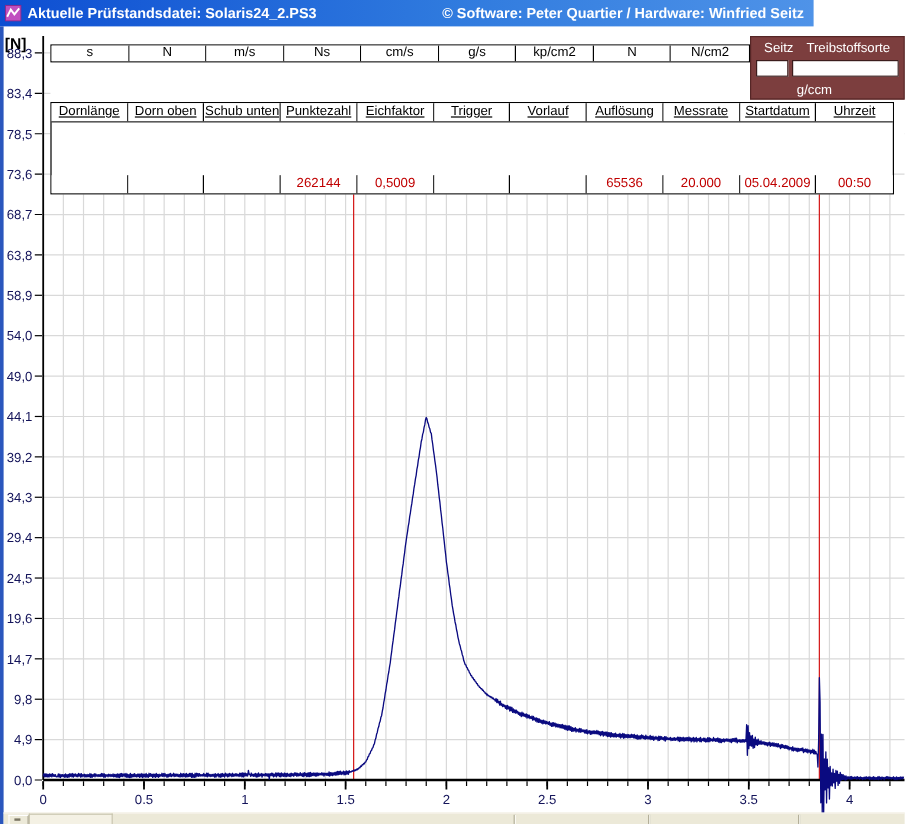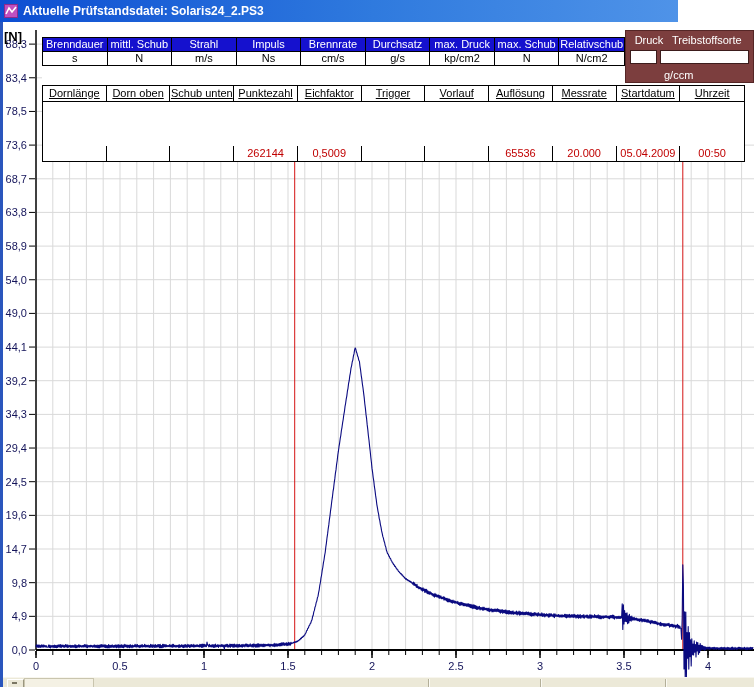--- a/index.html
+++ b/index.html
@@ -56,20 +56,21 @@
 </head>
 <body>
 
 <div class="titlebar">
   <svg class="app-icon" viewBox="0 0 14 14">
     <rect x="0" y="0" width="14" height="14" fill="#8c2a8c"></rect>
     <rect x="1" y="1" width="12" height="12" fill="#c050c0"></rect>
     <polyline points="2,10 5,4 8,8 12,3" fill="none" stroke="#ffffff" stroke-width="1.6"></polyline>
   </svg>
   <span>Aktuelle Prüfstandsdatei: Solaris24_2.PS3</span>
+  <span class="credit">© Software: Peter Quartier / Hardware: Winfried Seitz</span>
 </div>
 
 <div class="win-border-left"></div>
 
 <svg id="plot-svg" width="754" height="655" viewBox="0 0 754 655">
     <line x1="52.8" y1="22" x2="52.8" y2="628" stroke="#d9d9d9" stroke-width="1"></line>
     <line x1="69.6" y1="22" x2="69.6" y2="628" stroke="#d9d9d9" stroke-width="1"></line>
     <line x1="86.4" y1="22" x2="86.4" y2="628" stroke="#d9d9d9" stroke-width="1"></line>
     <line x1="103.2" y1="22" x2="103.2" y2="628" stroke="#d9d9d9" stroke-width="1"></line>
     <line x1="120.0" y1="22" x2="120.0" y2="628" stroke="#d9d9d9" stroke-width="1"></line>
@@ -231,39 +232,28 @@
     <text x="624.0" y="648" text-anchor="middle" font-size="11" fill="#14145a" font-family="Liberation Sans, sans-serif">3.5</text>
     <line x1="708.0" y1="629" x2="708.0" y2="636" stroke="#000" stroke-width="1.5"></line>
     <text x="708.0" y="648" text-anchor="middle" font-size="11" fill="#14145a" font-family="Liberation Sans, sans-serif">4</text>
     <polyline points="36.0,625.0 36.6,622.7 37.2,625.3 37.8,623.0 38.4,625.4 39.0,622.9 39.6,625.3 40.2,623.4 40.8,625.5 41.4,622.9 42.0,625.0 42.6,623.1 43.2,625.3 43.8,622.8 44.4,624.9 45.0,623.5 45.6,625.0 46.2,623.6 46.8,625.3 47.4,625.3 48.0,625.1 48.6,623.0 49.2,625.5 49.8,623.1 50.4,626.0 51.0,623.6 51.6,625.1 52.2,623.5 52.8,625.2 53.4,623.5 54.0,625.7 54.6,623.0 55.2,625.5 55.8,623.5 56.4,625.8 57.0,623.3 57.6,625.5 58.2,622.8 58.8,624.9 59.4,622.9 60.0,625.3 60.6,622.6 61.2,625.6 61.8,623.1 62.4,624.8 63.0,622.9 63.6,625.2 64.2,623.5 64.8,625.4 65.4,622.5 66.0,624.8 66.6,622.9 67.2,625.6 67.8,622.8 68.4,625.3 69.0,623.6 69.6,624.8 70.2,623.2 70.8,625.5 71.4,623.5 72.0,625.3 72.6,623.4 73.2,625.3 73.8,623.5 74.4,625.3 75.0,622.6 75.6,625.8 76.2,623.2 76.8,625.8 77.4,623.6 78.0,624.9 78.6,622.8 79.2,625.4 79.8,623.0 80.4,624.8 81.0,623.6 81.6,625.1 82.2,623.6 82.8,625.0 83.4,623.3 84.0,625.1 84.6,622.6 85.2,624.9 85.8,622.7 86.4,625.5 87.0,622.9 87.6,625.8 88.2,623.5 88.8,624.8 89.4,623.6 90.0,625.3 90.6,623.2 91.2,624.8 91.8,623.4 92.4,625.2 93.0,623.6 93.6,625.0 94.2,622.9 94.8,625.3 95.4,623.3 96.0,625.4 96.6,623.4 97.2,625.6 97.8,623.0 98.4,625.8 99.0,623.2 99.6,626.0 100.2,622.7 100.8,625.1 101.4,622.6 102.0,625.2 102.6,622.9 103.2,624.8 103.8,622.9 104.4,625.3 105.0,622.5 105.6,625.7 106.2,623.2 106.8,625.8 107.4,623.5 108.0,626.0 108.6,622.5 109.2,626.0 109.8,623.3 110.4,625.4 111.0,623.2 111.6,625.3 112.2,622.8 112.8,625.2 113.4,623.6 114.0,625.5 114.6,623.2 115.2,625.1 115.8,622.9 116.4,625.8 117.0,623.1 117.6,625.3 118.2,622.6 118.8,626.0 119.4,623.1 120.0,625.4 120.6,623.1 121.2,625.5 121.8,622.6 122.4,625.5 123.0,623.5 123.6,625.8 124.2,622.4 124.8,624.9 125.4,622.7 126.0,624.9 126.6,623.1 127.2,625.7 127.8,623.1 128.4,625.3 129.0,623.2 129.6,625.8 130.2,622.6 130.8,625.2 131.4,623.4 132.0,625.8 132.6,623.1 133.2,625.1 133.8,623.6 134.4,624.7 135.0,622.4 135.6,624.9 136.2,622.7 136.8,625.2 137.4,622.5 138.0,624.8 138.6,623.5 139.2,625.7 139.8,623.3 140.4,625.3 141.0,623.0 141.6,624.9 142.2,622.5 142.8,625.1 143.4,623.6 144.0,624.7 144.6,622.4 145.2,625.1 145.8,623.0 146.4,624.9 147.0,623.2 147.6,624.9 148.2,623.1 148.8,625.2 149.4,623.6 150.0,625.5 150.6,622.4 151.2,625.1 151.8,622.9 152.4,625.4 153.0,622.7 153.6,625.0 154.2,623.0 154.8,625.5 155.4,622.5 156.0,625.4 156.6,623.4 157.2,625.1 157.8,622.5 158.4,624.9 159.0,622.5 159.6,625.8 160.2,622.4 160.8,625.8 161.4,623.5 162.0,625.8 162.6,622.4 163.2,625.5 163.8,622.4 164.4,624.8 165.0,622.6 165.6,624.9 166.2,622.7 166.8,624.8 167.4,623.5 168.0,624.6 168.6,623.4 169.2,624.8 169.8,622.5 170.4,624.7 171.0,623.4 171.6,625.0 172.2,622.3 172.8,625.4 173.4,622.3 174.0,624.8 174.6,623.3 175.2,625.1 175.8,623.3 176.4,625.0 177.0,623.4 177.6,624.8 178.2,623.1 178.8,625.6 179.4,622.7 180.0,625.5 180.6,623.3 181.2,624.6 181.8,622.6 182.4,625.3 183.0,623.3 183.6,625.7 184.2,622.7 184.8,625.3 185.4,622.6 186.0,625.0 186.6,623.1 187.2,625.5 187.8,622.3 188.4,624.6 189.0,622.9 189.6,625.4 190.2,622.9 190.8,625.2 191.4,622.5 192.0,624.5 192.6,623.0 193.2,625.2 193.8,622.4 194.4,625.0 195.0,623.2 195.6,624.7 196.2,622.8 196.8,624.7 197.4,622.8 198.0,624.6 198.6,623.3 199.2,625.1 199.8,622.3 200.4,624.8 201.0,622.3 201.6,625.4 202.2,622.1 202.8,625.5 203.4,622.2 204.0,624.7 204.6,622.3 205.2,624.6 205.8,622.8 206.4,624.7 207.0,620.0 207.6,623.2 208.2,623.1 208.8,624.9 209.4,622.2 210.0,624.6 210.6,623.2 211.2,625.0 211.8,622.9 212.4,624.9 213.0,622.5 213.6,625.5 214.2,622.9 214.8,625.4 215.4,622.1 216.0,625.0 216.6,623.2 217.2,624.5 217.8,622.6 218.4,625.5 219.0,623.0 219.6,624.3 220.2,623.1 220.8,624.7 221.4,622.6 222.0,624.5 222.6,622.8 223.2,624.9 223.8,623.0 224.4,627.3 225.0,622.8 225.6,624.4 226.2,622.3 226.8,624.6 227.4,622.4 228.0,625.4 228.6,623.1 229.2,624.8 229.8,622.0 230.4,625.3 231.0,622.2 231.6,624.4 232.2,622.2 232.8,625.2 233.4,622.4 234.0,625.4 234.6,622.0 235.2,624.8 235.8,622.8 236.4,625.0 237.0,622.2 237.6,625.2 238.2,622.5 238.8,625.1 239.4,622.4 240.0,624.8 240.6,623.1 241.2,624.9 241.8,622.5 242.4,625.1 243.0,622.4 243.6,624.4 244.2,622.8 244.8,624.9 245.4,622.0 246.0,624.1 246.6,622.0 247.2,624.8 247.8,622.4 248.4,624.8 249.0,622.8 249.6,624.4 250.2,621.8 250.8,624.4 251.4,622.8 252.0,625.0 252.6,622.2 253.2,625.1 253.8,621.8 254.4,624.4 255.0,622.4 255.6,625.1 256.2,622.3 256.8,625.1 257.4,621.8 258.0,625.2 258.6,621.7 259.2,625.0 259.8,622.4 260.4,624.3 261.0,622.1 261.6,624.3 262.2,622.3 262.8,624.7 263.4,622.0 264.0,624.8 264.6,622.2 265.2,624.3 265.8,622.3 266.4,623.8 267.0,622.6 267.6,623.8 268.2,621.9 268.8,623.9 269.4,622.3 270.0,624.8 270.6,622.3 271.2,623.8 271.8,622.4 272.4,624.2 273.0,622.4 273.6,624.3 274.2,621.3 274.8,624.7 275.4,621.9 276.0,624.1 276.6,621.8 277.2,624.3 277.8,622.0 278.4,623.8 279.0,621.6 279.6,623.9 280.2,621.2 280.8,623.9 281.4,620.9 282.0,623.6 282.6,620.9 283.2,623.2 283.8,620.6 284.4,623.4 285.0,621.5 285.6,623.1 286.2,620.6 286.8,623.7 287.4,621.0 288.0,623.5 288.6,620.4 289.2,623.1 289.8,620.8 290.4,623.2 291.0,620.2 291.6,621.7 292.2,621.0 292.8,621.2 293.4,620.3 294.0,620.8 294.6,619.9 295.2,620.5 295.8,619.5 296.4,620.1 297.0,619.0 297.6,619.6 298.2,618.5 298.8,618.8 299.4,617.5 300.0,617.8 300.6,616.3 301.2,616.7 301.8,615.3 302.4,615.4 303.0,614.2 303.6,614.6 304.2,613.1 304.8,613.1 305.4,611.4 306.0,610.9 306.6,608.7 307.2,608.3 307.8,606.2 308.4,606.0 309.0,603.8 309.6,603.4 310.2,601.6 310.8,601.0 311.4,598.8 312.0,597.9 312.6,594.7 313.2,593.3 313.8,589.9 314.4,588.4 315.0,585.1 315.6,583.7 316.2,580.5 316.8,579.1 317.4,575.8 318.0,574.4 318.6,570.6 319.2,567.8 319.8,563.3 320.4,560.5 321.0,555.8 321.6,553.0 322.2,548.4 322.8,545.5 323.4,540.9 324.0,538.0 324.6,533.7 325.2,530.5 325.8,525.2 326.4,521.1 327.0,515.8 327.6,511.9 328.2,506.8 328.8,502.9 329.4,497.5 330.0,493.6 330.6,488.4 331.2,484.3 331.8,479.0 332.4,475.2 333.0,469.7 333.6,466.3 334.2,460.8 334.8,456.9 335.4,451.4 336.0,447.9 336.6,442.4 337.2,438.5 337.8,433.0 338.4,429.2 339.0,424.7 339.6,421.2 340.2,416.7 340.8,413.5 341.4,408.5 342.0,405.3 342.6,400.9 343.2,397.5 343.8,392.8 344.4,389.6 345.0,384.7 345.6,381.5 346.2,377.1 346.8,374.1 347.4,369.2 348.0,366.3 348.6,361.4 349.2,358.7 349.8,353.9 350.4,350.8 351.0,346.1 351.6,343.8 352.2,340.0 352.8,338.1 353.4,334.2 354.0,331.9 354.6,327.8 355.2,325.9 355.8,327.1 356.4,330.0 357.0,331.3 357.6,334.1 358.2,335.3 358.8,338.3 359.4,339.2 360.0,344.4 360.6,348.2 361.2,353.3 361.8,357.2 362.4,362.1 363.0,366.0 363.6,370.9 364.2,375.6 364.8,381.7 365.4,386.4 366.0,392.4 366.6,396.7 367.2,402.9 367.8,407.6 368.4,413.7 369.0,418.2 369.6,424.3 370.2,429.3 370.8,435.3 371.4,440.3 372.0,446.4 372.6,450.4 373.2,455.5 373.8,459.1 374.4,464.7 375.0,468.4 375.6,473.4 376.2,477.3 376.8,482.3 377.4,485.6 378.0,489.3 378.6,492.2 379.2,496.3 379.8,498.6 380.4,502.6 381.0,505.1 381.6,508.9 382.2,511.4 382.8,514.4 383.4,516.1 384.0,519.0 384.6,520.5 385.2,523.6 385.8,525.0 386.4,528.3 387.0,529.8 387.6,531.8 388.2,532.0 388.8,534.0 389.4,534.5 390.0,536.3 390.6,536.6 391.2,538.7 391.8,539.2 392.4,540.9 393.0,541.0 393.6,542.8 394.2,542.7 394.8,544.5 395.4,544.4 396.0,546.0 396.6,546.2 397.2,547.7 397.8,547.8 398.4,549.4 399.0,549.5 399.6,550.8 400.2,550.9 400.8,552.0 401.4,551.8 402.0,553.3 402.6,553.1 403.2,554.4 403.8,554.5 404.4,556.0 405.0,555.7 405.6,557.2 406.2,556.5 406.8,557.9 407.4,557.6 408.0,558.6 408.6,558.3 409.2,559.4 409.8,558.8 410.4,560.2 411.0,559.6 411.6,560.9 412.2,560.8 412.8,562.3 413.4,560.1 414.0,563.4 414.6,560.9 415.2,563.7 415.8,562.5 416.4,565.5 417.0,562.3 417.6,565.8 418.2,564.4 418.8,566.8 419.4,565.0 420.0,566.8 420.6,565.6 421.2,568.2 421.8,566.0 422.4,569.2 423.0,565.8 423.6,568.7 424.2,566.9 424.8,570.5 425.4,567.2 426.0,570.3 426.6,567.4 427.2,571.7 427.8,568.7 428.4,571.9 429.0,569.6 429.6,572.3 430.2,569.7 430.8,572.2 431.4,570.7 432.0,573.2 432.6,571.6 433.2,574.2 433.8,572.0 434.4,575.1 435.0,571.4 435.6,574.5 436.2,572.3 436.8,574.9 437.4,573.1 438.0,575.3 438.6,573.0 439.2,576.4 439.8,573.6 440.4,576.1 441.0,574.0 441.6,576.8 442.2,575.2 442.8,576.8 443.4,574.7 444.0,578.2 444.6,575.1 445.2,577.9 445.8,576.2 446.4,578.9 447.0,576.2 447.6,579.8 448.2,576.7 448.8,579.9 449.4,577.1 450.0,579.9 450.6,577.9 451.2,580.6 451.8,578.3 452.4,581.2 453.0,578.1 453.6,580.7 454.2,578.8 454.8,581.3 455.4,579.2 456.0,581.1 456.6,579.7 457.2,581.7 457.8,579.3 458.4,582.5 459.0,580.6 459.6,583.3 460.2,580.3 460.8,583.3 461.4,580.3 462.0,582.8 462.6,580.7 463.2,583.8 463.8,581.3 464.4,583.8 465.0,581.5 465.6,583.8 466.2,581.8 466.8,584.5 467.4,581.8 468.0,584.5 468.6,581.7 469.2,584.9 469.8,582.4 470.4,585.6 471.0,582.4 471.6,586.0 472.2,582.9 472.8,586.6 473.4,582.8 474.0,586.3 474.6,583.0 475.2,586.6 475.8,583.5 476.4,587.5 477.0,584.3 477.6,587.4 478.2,584.9 478.8,587.0 479.4,584.3 480.0,588.0 480.6,585.5 481.2,587.3 481.8,585.6 482.4,588.1 483.0,585.0 483.6,588.2 484.2,585.3 484.8,587.8 485.4,586.3 486.0,587.8 486.6,586.2 487.2,588.8 487.8,586.4 488.4,589.1 489.0,586.1 489.6,589.6 490.2,587.0 490.8,588.9 491.4,586.8 492.0,589.9 492.6,587.2 493.2,589.8 493.8,587.3 494.4,589.4 495.0,586.9 495.6,589.4 496.2,587.4 496.8,589.6 497.4,586.7 498.0,589.5 498.6,587.3 499.2,590.2 499.8,587.7 500.4,591.1 501.0,587.8 501.6,590.4 502.2,587.5 502.8,591.4 503.4,588.2 504.0,590.5 504.6,588.2 505.2,591.3 505.8,587.9 506.4,591.8 507.0,588.5 507.6,591.6 508.2,588.5 508.8,592.2 509.4,588.6 510.0,591.8 510.6,589.4 511.2,592.1 511.8,589.3 512.4,592.0 513.0,588.9 513.6,592.3 514.2,590.0 514.8,591.7 515.4,589.9 516.0,592.2 516.6,589.1 517.2,593.0 517.8,590.0 518.4,592.2 519.0,589.1 519.6,593.2 520.2,589.6 520.8,592.8 521.4,590.3 522.0,592.4 522.6,590.0 523.2,592.8 523.8,590.3 524.4,592.6 525.0,590.4 525.6,592.7 526.2,589.9 526.8,592.5 527.4,590.3 528.0,592.9 528.6,590.1 529.2,593.2 529.8,590.9 530.4,593.6 531.0,590.4 531.6,594.1 532.2,591.2 532.8,593.7 533.4,591.0 534.0,593.8 534.6,590.5 535.2,593.1 535.8,590.8 536.4,593.4 537.0,591.6 537.6,594.1 538.2,590.6 538.8,593.4 539.4,591.7 540.0,593.9 540.6,591.8 541.2,593.8 541.8,590.9 542.4,594.4 543.0,591.7 543.6,594.2 544.2,591.5 544.8,595.0 545.4,592.3 546.0,594.0 546.6,591.7 547.2,593.9 547.8,592.4 548.4,595.2 549.0,591.5 549.6,594.9 550.2,591.7 550.8,594.1 551.4,591.9 552.0,594.1 552.6,592.7 553.2,594.8 553.8,591.8 554.4,595.6 555.0,591.9 555.6,594.3 556.2,592.8 556.8,594.4 557.4,593.1 558.0,594.4 558.6,592.5 559.2,595.2 559.8,593.1 560.4,594.9 561.0,592.9 561.6,595.0 562.2,592.8 562.8,595.0 563.4,593.2 564.0,594.6 564.6,592.3 565.2,595.3 565.8,592.3 566.4,595.9 567.0,592.6 567.6,595.3 568.2,592.7 568.8,595.2 569.4,592.4 570.0,595.7 570.6,593.0 571.2,595.1 571.8,592.6 572.4,595.2 573.0,592.7 573.6,595.4 574.2,592.2 574.8,595.2 575.4,593.0 576.0,596.2 576.6,593.2 577.2,595.4 577.8,592.5 578.4,596.3 579.0,593.1 579.6,595.6 580.2,592.5 580.8,596.3 581.4,593.5 582.0,595.1 582.6,593.2 583.2,596.0 583.8,592.6 584.4,596.2 585.0,593.7 585.6,595.1 586.2,593.1 586.8,595.7 587.4,593.1 588.0,596.3 588.6,593.7 589.2,596.2 589.8,592.7 590.4,596.1 591.0,592.8 591.6,596.1 592.2,593.3 592.8,595.2 593.4,593.9 594.0,595.7 594.6,592.6 595.2,595.4 595.8,593.6 596.4,595.8 597.0,593.5 597.6,595.8 598.2,592.9 598.8,596.5 599.4,593.6 600.0,596.8 600.6,593.7 601.2,596.8 601.8,594.1 602.4,596.0 603.0,593.8 603.6,596.3 604.2,594.0 604.8,595.6 605.4,593.7 606.0,595.7 606.6,593.7 607.2,595.7 607.8,594.2 608.4,596.3 609.0,594.0 609.6,596.8 610.2,593.5 610.8,595.7 611.4,593.5 612.0,595.9 612.6,593.1 613.2,596.3 613.8,593.2 614.4,597.1 615.0,594.5 615.6,595.9 616.2,594.5 616.8,596.6 617.4,594.5 618.0,596.4 618.6,594.4 619.2,596.5 619.8,594.3 620.4,596.4 621.0,594.3 621.6,596.0 622.2,581.9 622.8,607.4 623.4,582.8 624.0,601.9 624.6,588.5 625.2,599.4 625.8,591.3 626.4,599.8 627.0,590.9 627.6,601.6 628.2,593.9 628.8,600.9 629.4,592.2 630.0,598.6 630.6,594.5 631.2,599.2 631.8,594.0 632.4,598.2 633.0,595.6 633.6,598.0 634.2,595.3 634.8,598.2 635.4,596.2 636.0,598.0 636.6,596.1 637.2,598.6 637.8,596.7 638.4,598.8 639.0,596.8 639.6,599.5 640.2,596.9 640.8,598.9 641.4,596.5 642.0,600.0 642.6,597.2 643.2,599.3 643.8,597.1 644.4,599.7 645.0,597.0 645.6,599.7 646.2,597.7 646.8,600.2 647.4,597.6 648.0,600.4 648.6,597.8 649.2,600.4 649.8,599.0 650.4,601.8 651.0,598.3 651.6,601.0 652.2,598.6 652.8,601.1 653.4,599.3 654.0,601.7 654.6,599.2 655.2,601.6 655.8,599.3 656.4,602.0 657.0,600.1 657.6,602.8 658.2,600.7 658.8,602.2 659.4,601.0 660.0,603.6 660.6,600.3 661.2,603.8 661.8,601.2 662.4,603.2 663.0,601.5 663.6,604.0 664.2,601.5 664.8,604.3 665.4,601.7 666.0,604.0 666.6,601.8 667.2,603.5 667.8,601.6 668.4,603.7 669.0,601.2 669.6,605.2 670.2,602.5 670.8,604.4 671.4,602.2 672.0,604.7 672.6,602.3 673.2,605.3 673.8,602.9 674.4,604.7 675.0,603.0 675.6,606.1 676.2,603.4 676.8,605.2 677.4,602.4 678.0,606.1 678.6,603.2 679.2,606.5 679.8,604.1 680.4,606.2 681.0,606.4 681.6,617.2 682.2,595.2 682.8,542.7 683.4,563.5 684.0,647.0 684.6,589.9 685.2,654.8 685.8,590.0 686.4,654.8 687.0,610.5 687.6,636.2 688.2,604.5 688.8,647.1 689.4,610.6 690.0,634.6 690.6,617.8 691.2,643.9 691.8,616.7 692.4,632.7 693.0,622.0 693.6,633.0 694.2,618.9 694.8,630.3 695.4,622.5 696.0,635.0 696.6,620.1 697.2,629.0 697.8,620.6 698.4,632.5 699.0,623.3 699.6,630.7 700.2,621.6 700.8,628.1 701.4,623.3 702.0,627.5 702.6,623.6 703.2,627.4 703.8,624.5 704.4,628.1 705.0,624.5 705.6,627.7 706.2,625.4 706.8,627.0 707.4,625.3 708.0,627.1 708.6,625.2 709.2,627.4 709.8,625.1 710.4,627.1 711.0,625.8 711.6,626.8 712.2,625.5 712.8,626.9 713.4,625.4 714.0,627.5 714.6,625.3 715.2,626.9 715.8,625.8 716.4,627.4 717.0,625.5 717.6,626.8 718.2,625.9 718.8,627.6 719.4,625.9 720.0,627.2 720.6,625.6 721.2,627.3 721.8,625.2 722.4,626.9 723.0,625.8 723.6,627.0 724.2,625.2 724.8,627.4 725.4,625.7 726.0,627.5 726.6,625.8 727.2,627.3 727.8,625.2 728.4,627.7 729.0,625.6 729.6,627.4 730.2,626.0 730.8,627.5 731.4,625.4 732.0,627.6 732.6,625.1 733.2,627.3 733.8,625.9 734.4,627.6 735.0,625.4 735.6,626.9 736.2,625.9 736.8,627.8 737.4,625.8 738.0,626.9 738.6,625.2 739.2,626.9 739.8,625.2 740.4,627.0 741.0,625.6 741.6,627.0 742.2,625.8 742.8,627.2 743.4,625.9 744.0,626.9 744.6,625.3 745.2,627.6 745.8,626.0 746.4,627.7 747.0,625.4 747.6,627.7 748.2,625.8 748.8,627.2 749.4,625.8 750.0,627.5 750.6,625.4 751.2,626.9 751.8,625.6 752.4,627.1 753.0,625.2" fill="none" stroke="#0a0a80" stroke-width="1.1" stroke-linejoin="round"></polyline>
   </svg>
 <div class="n-unit">[N]</div>
 
 <div class="data-block">
   <div class="fuel-panel">
     <div class="fuel-labels">
-      <span>Druck</span>
+      <span>Seitz</span>
       <span>Treibstoffsorte</span>
     </div>
     <input id="density-input" class="fuel-input" value="" style="">
     <input id="fuel-type-input" class="fuel-input" value="" style="">
     <span class="fuel-unit">g/ccm</span>
   </div>
   <div id="results-table" class="tbl">
-      <div class="tbl-row hdr-blue" style="grid-template-columns: repeat(9, 1fr);">
-        <div class="cell">Brenndauer</div>
-        <div class="cell">mittl. Schub</div>
-        <div class="cell">Strahl</div>
-        <div class="cell">Impuls</div>
-        <div class="cell">Brennrate</div>
-        <div class="cell">Durchsatz</div>
-        <div class="cell">max. Druck</div>
-        <div class="cell">max. Schub</div>
-        <div class="cell">Relativschub</div>
-      </div>
       <div class="tbl-row" style="grid-template-columns: repeat(9, 1fr);">
         <div class="cell">s</div>
         <div class="cell">N</div>
         <div class="cell">m/s</div>
         <div class="cell">Ns</div>
         <div class="cell">cm/s</div>
         <div class="cell">g/s</div>
         <div class="cell">kp/cm2</div>
         <div class="cell">N</div>
         <div class="cell">N/cm2</div>

